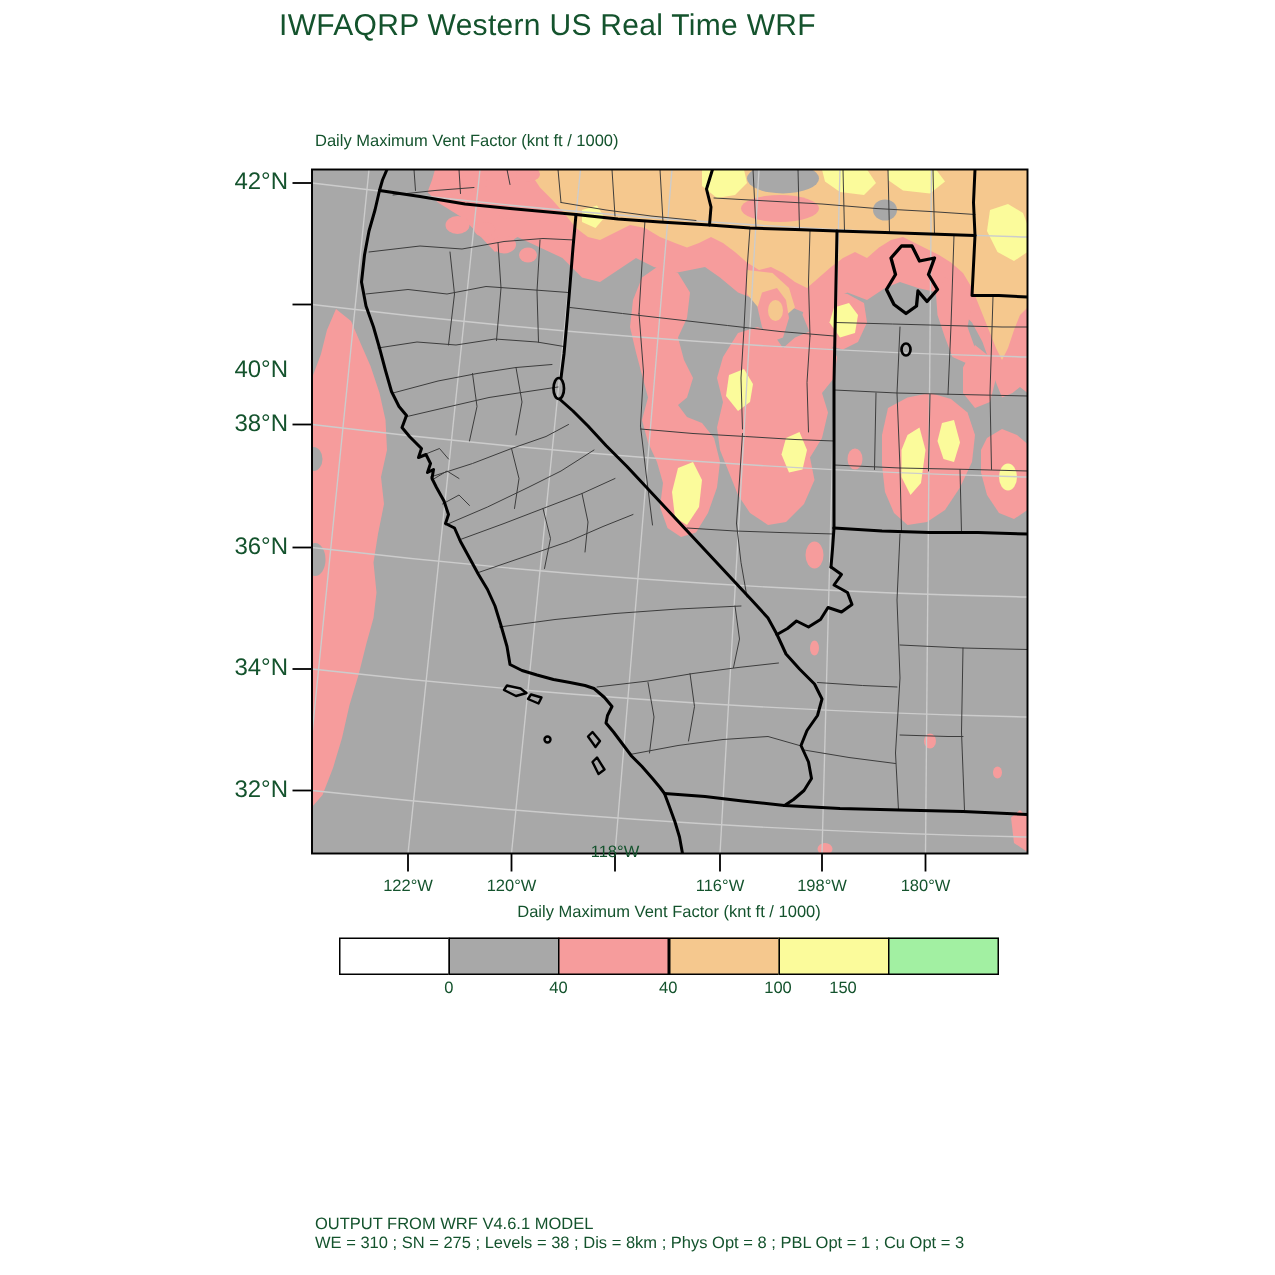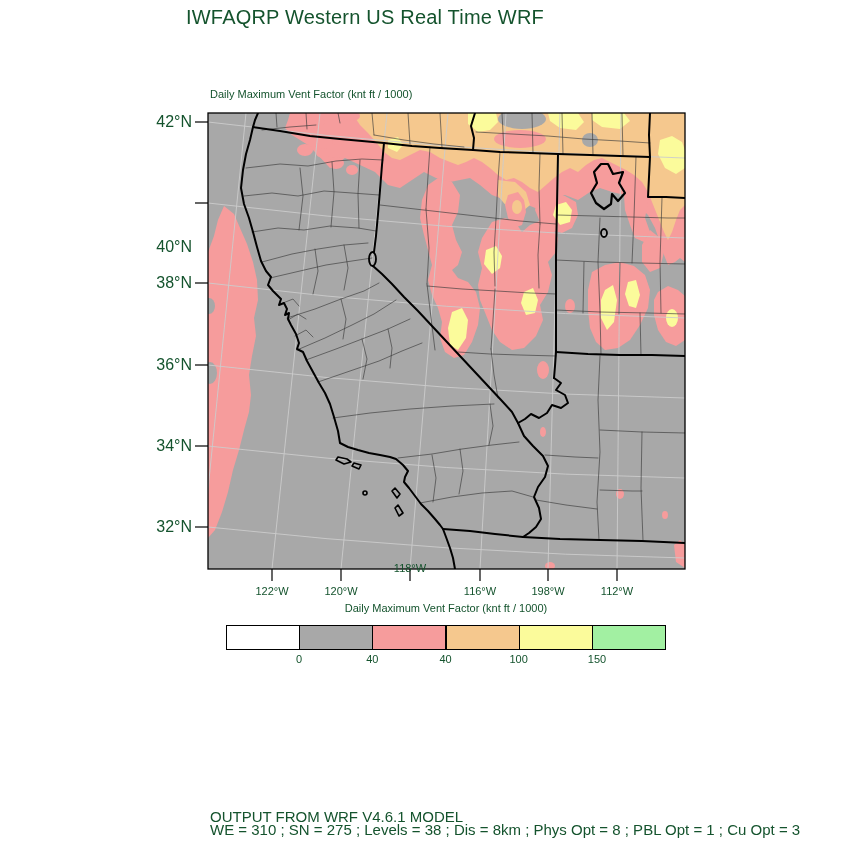--- a/index.html
+++ b/index.html
@@ -7,21 +7,21 @@
         font-family:"Liberation Sans", sans-serif;color:#14532d;}
   .abs{position:absolute;}
   #main-title{left:0;top:6px;width:730px;text-align:center;font-size:20px;letter-spacing:.2px;}
   #stamp{left:520px;top:11px;width:166px;text-align:right;font-size:10.5px;line-height:13.5px;}
   #map-title{left:210px;top:88px;font-size:11px;}
   .lat-label{width:40px;text-align:right;font-size:16px;transform:translateY(-50%);}
   .lon-label{width:60px;text-align:center;font-size:11px;transform:translateX(-50%);}
   #cbar-title{left:226px;top:602px;width:440px;text-align:center;font-size:11px;}
   .cbar-cell{position:absolute;top:625px;height:25px;border:1px solid #000;box-sizing:border-box;}
   .cbar-label{position:absolute;top:653px;width:40px;text-align:center;font-size:11px;transform:translateX(-50%);}
-  #footer{left:210px;top:810px;font-size:15px;line-height:13px;}
+  #footer{left:210px;top:810px;font-size:11px;line-height:13px;}
   .county{stroke:var(--county);stroke-width:.65;fill:none;stroke-linejoin:round;stroke-linecap:round;}
   .state{stroke:#000;stroke-width:2;fill:none;stroke-linejoin:round;stroke-linecap:round;}
   .grat{stroke:var(--grat);stroke-width:.9;fill:none;}
   .pink{fill:var(--pink);}
   .tan{fill:var(--tan);}
   .yel{fill:var(--yellow);}
   .gray{fill:var(--land);}
 </style>
 </head>
 <body>
@@ -243,37 +243,37 @@
       <div class="abs lat-label" style="left: 152px; top: 365px;">36°N</div>
       <div class="abs lat-label" style="left: 152px; top: 446px;">34°N</div>
       <div class="abs lat-label" style="left: 152px; top: 527px;">32°N</div>
     </div>
   <div id="lon-labels">
       <div class="abs lon-label" style="left: 272px; top: 585px;">122°W</div>
       <div class="abs lon-label" style="left: 341px; top: 585px;">120°W</div>
       <div class="abs lon-label" style="left: 410px; top: 562px;">118°W</div>
       <div class="abs lon-label" style="left: 480px; top: 585px;">116°W</div>
       <div class="abs lon-label" style="left: 548px; top: 585px;">198°W</div>
-      <div class="abs lon-label" style="left: 617px; top: 585px;">112°W</div>
+      <div class="abs lon-label" style="left: 617px; top: 585px;">180°W</div>
     </div>
 
   <div id="cbar-title" class="abs">Daily Maximum Vent Factor  (knt ft / 1000)</div>
   <div id="cbar">
       <div class="cbar-cell" style="left: 226px; width: 74.1667px; background: rgb(255, 255, 255);"></div>
       <div class="cbar-cell" style="left: 299.167px; width: 74.1667px; background: rgb(168, 168, 168);"></div>
       <div class="cbar-cell" style="left: 372.333px; width: 74.1667px; background: rgb(246, 156, 156);"></div>
       <div class="cbar-cell" style="left: 445.5px; width: 74.1667px; background: rgb(245, 200, 142);"></div>
       <div class="cbar-cell" style="left: 518.667px; width: 74.1667px; background: rgb(251, 251, 155);"></div>
       <div class="cbar-cell" style="left: 591.833px; width: 74.1667px; background: rgb(162, 240, 162);"></div>
     </div>
   <div id="cbar-labels">
       <div class="cbar-label" style="left: 299.167px;">0</div>
       <div class="cbar-label" style="left: 372.333px;">40</div>
       <div class="cbar-label" style="left: 445.5px;">40</div>
       <div class="cbar-label" style="left: 518.667px;">100</div>
-      <div class="cbar-label" style="left: 597px;">150</div>
+      <div class="cbar-label" style="left: 562px;">150</div>
     </div>
 
   <div id="footer" class="abs">
     <div>OUTPUT FROM WRF V4.6.1 MODEL</div>
     <div>WE = 310 ; SN = 275 ; Levels = 38 ; Dis = 8km ; Phys Opt = 8 ; PBL Opt = 1 ; Cu Opt = 3</div>
   </div>
 </div>
 
 </body></html>

